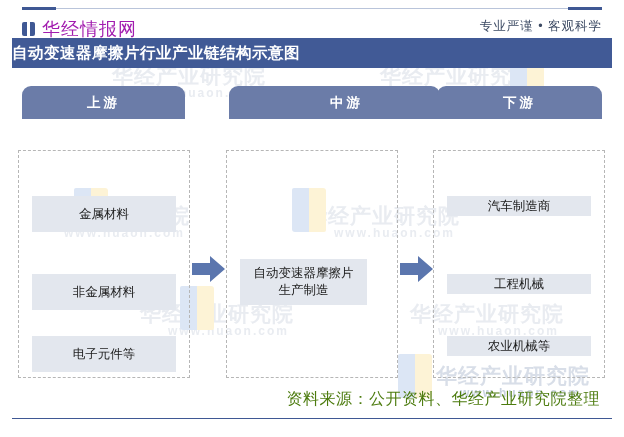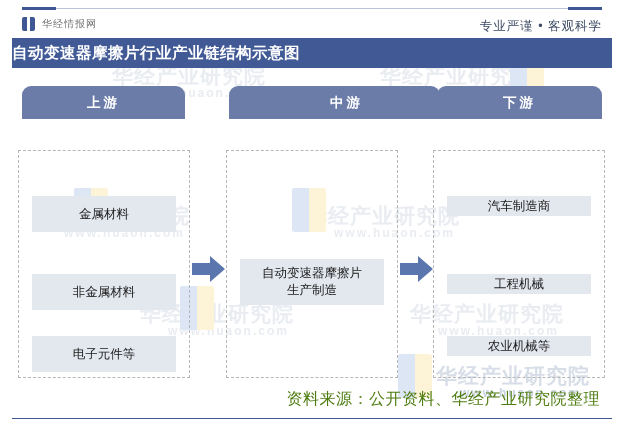--- a/index.html
+++ b/index.html
@@ -80,22 +80,22 @@
     z-index: 4;
   }
   .brand-logo { width: 13px; height: 14px; position: relative; }
   .brand-logo .bl, .brand-logo .br {
     position: absolute; top: 0; height: 100%; width: 5px;
     background: #3f5894;
   }
   .brand-logo .bl { left: 0;  border-radius: 2px 0 0 2px; }
   .brand-logo .br { right: 0; border-radius: 0 2px 2px 0; }
   .brand-name {
-    font-size: 10px;
-    color: #737373;
+    font-size: 18px;
+    color: #a21caf;
     letter-spacing: 1px;
     text-align: center;
   }
   .tagline {
     position: absolute;
     right: 22px;
     top: 18px;
     font-size: 12.5px;
     color: #3c4a63;
     letter-spacing: 1px;
@@ -171,21 +171,21 @@
     z-index: 3;
     margin-top: 14px;
   }
   .chip.up   { left: 32px;  width: 144px; height: 36px; }
   .chip.down { left: 447px; width: 144px; height: 20px; }
   .chip.r1 { top: 182px; }
   .chip.r2 { top: 260px; }
   .chip.r3 { top: 322px; }
   .chip.mid-proc {
     left: 240px;
-    width: 144px;
+    width: 127px;
     top: 245px;
     height: 46px;
     flex-direction: column;
   }
 
   
   .arrow {
     position: absolute;
     top: 255px;
     width: 33px;

